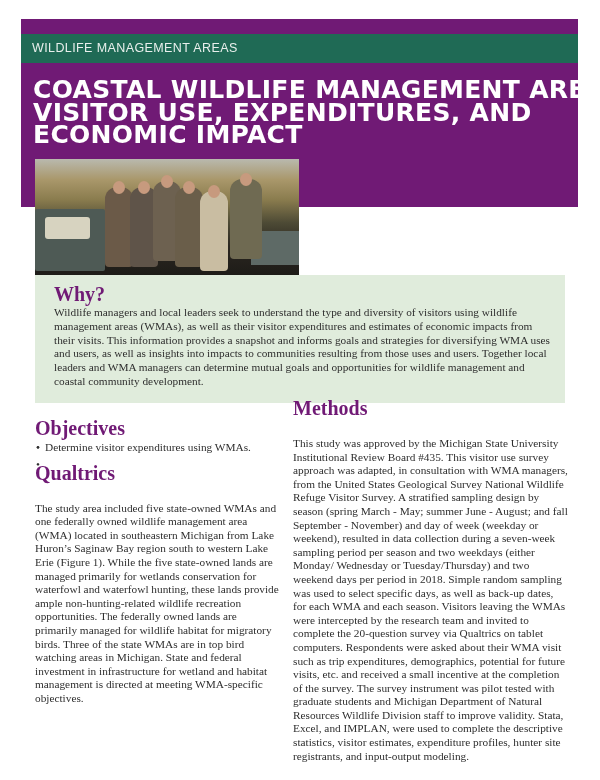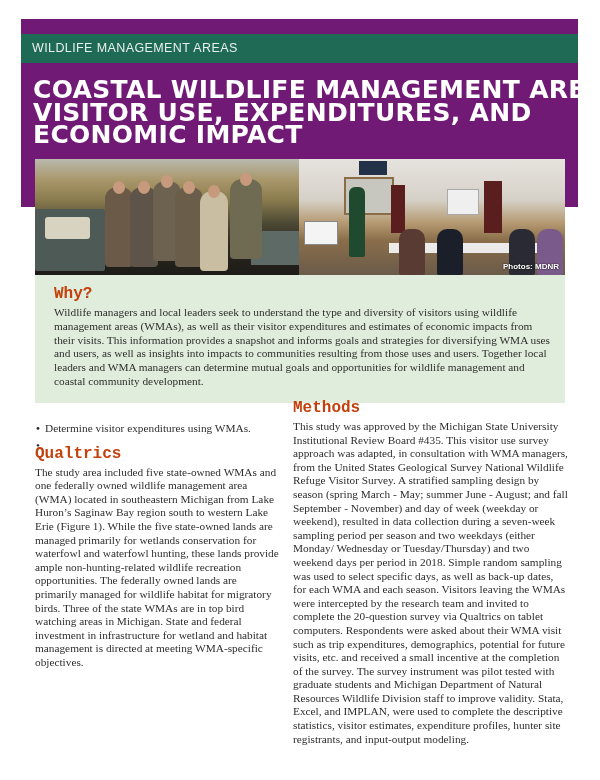--- a/index.html
+++ b/index.html
@@ -60,39 +60,39 @@
     font-family: "Liberation Sans", "DejaVu Sans", sans-serif;
     font-weight: bold; font-size: 8px; color: #ffffff;
     text-shadow: 0 0 2px #000;
   }
 
   .why {
     position: absolute; left: 35px; top: 275px; width: 530px; height: 128px;
     background: #e0ecdc; padding: 10px 0 0 19px;
   }
   .h2 {
-    font-family: Liberation Mono, monospace;
-    font-weight: bold; color: #c2410c; font-size: 16px; line-height: 19px;
+    font-family: Liberation Serif, serif;
+    font-weight: bold; color: #701a75; font-size: 20px; line-height: 19px;
   }
   .why p {
     margin-top: 2px; width: 496px;
     font-size: 11.3px; line-height: 13.8px; color: #2e2e2e;
   }
 
   .col-left { position: absolute; left: 35px; top: 419px; width: 245px; }
   .col-right { position: absolute; left: 293px; top: 399px; width: 275px; }
   .body-text { font-size: 11.3px; line-height: 13.6px; color: #2e2e2e; }
   ul.bullets { list-style: none; margin-top: 3px; }
   ul.bullets li {
     position: relative; padding-left: 10px; margin-bottom: 3px;
     font-size: 11.3px; line-height: 13.6px; color: #2e2e2e;
   }
   ul.bullets li .dot { position: absolute; left: 1px; top: 0; }
   .bg-head { margin-top: 9px; }
-  .col-left .body-text, .col-right .body-text { margin-top: 2px; }
+  .col-left .body-text, .col-right .body-text { margin-top: 19px; }
 </style>
 </head>
 <body>
 
 <div class="header">
   <div class="header-band">
     <span>WILDLIFE MANAGEMENT AREAS</span>
   </div>
   <div class="title">
     <div>COASTAL WILDLIFE MANAGEMENT AREA</div>
@@ -112,43 +112,29 @@
     <div class="shape person" style="left:140px;background:#6a5e4a;"></div>
     <div class="shape person" style="left:165px;background:#c9bda2;top:32px;"></div>
     <div class="shape person" style="left:195px;background:#6f6a52;top:20px;width:32px;"></div>
     <div class="shape head" style="left:78px;"></div>
     <div class="shape head" style="left:103px;"></div>
     <div class="shape head" style="left:126px;top:16px;"></div>
     <div class="shape head" style="left:148px;"></div>
     <div class="shape head" style="left:173px;top:26px;"></div>
     <div class="shape head" style="left:205px;top:14px;"></div>
   </div>
-  <div class="photo-right" title="Indoor waterfowl hunter check station with people seated at tables">
-    <div class="shape tv"></div>
-    <div class="shape window"></div>
-    <div class="shape door1"></div>
-    <div class="shape door2"></div>
-    <div class="shape board"></div>
-    <div class="shape sign"></div>
-    <div class="shape man"></div>
-    <div class="shape table"></div>
-    <div class="shape seated" style="left:100px;background:#5a3b34;"></div>
-    <div class="shape seated" style="left:138px;"></div>
-    <div class="shape seated" style="left:210px;background:#2a2a34;"></div>
-    <div class="shape seated" style="left:238px;background:#7a5a8a;"></div>
-    <div class="caption">Photos: MDNR</div>
-  </div>
 </div>
 
 <div class="why">
   <div class="h2">Why?</div>
   <p>Wildlife managers and local leaders seek to understand the type and diversity of visitors using wildlife management areas (WMAs), as well as their visitor expenditures and estimates of economic impacts from their visits. This information provides a snapshot and informs goals and strategies for diversifying WMA uses and users, as well as insights into impacts to communities resulting from those uses and users. Together local leaders and WMA managers can determine mutual goals and opportunities for wildlife management and coastal community development.</p>
 </div>
 
 <div class="col-left">
+  <div class="h2">Objectives</div>
   <ul class="bullets">
     <li>
       <span class="dot">•</span>
     </li>
     <li>
       <span class="dot">•</span>
       <span>Determine visitor expenditures using WMAs.</span>
     </li>
     <li>
       <span class="dot">•</span>

